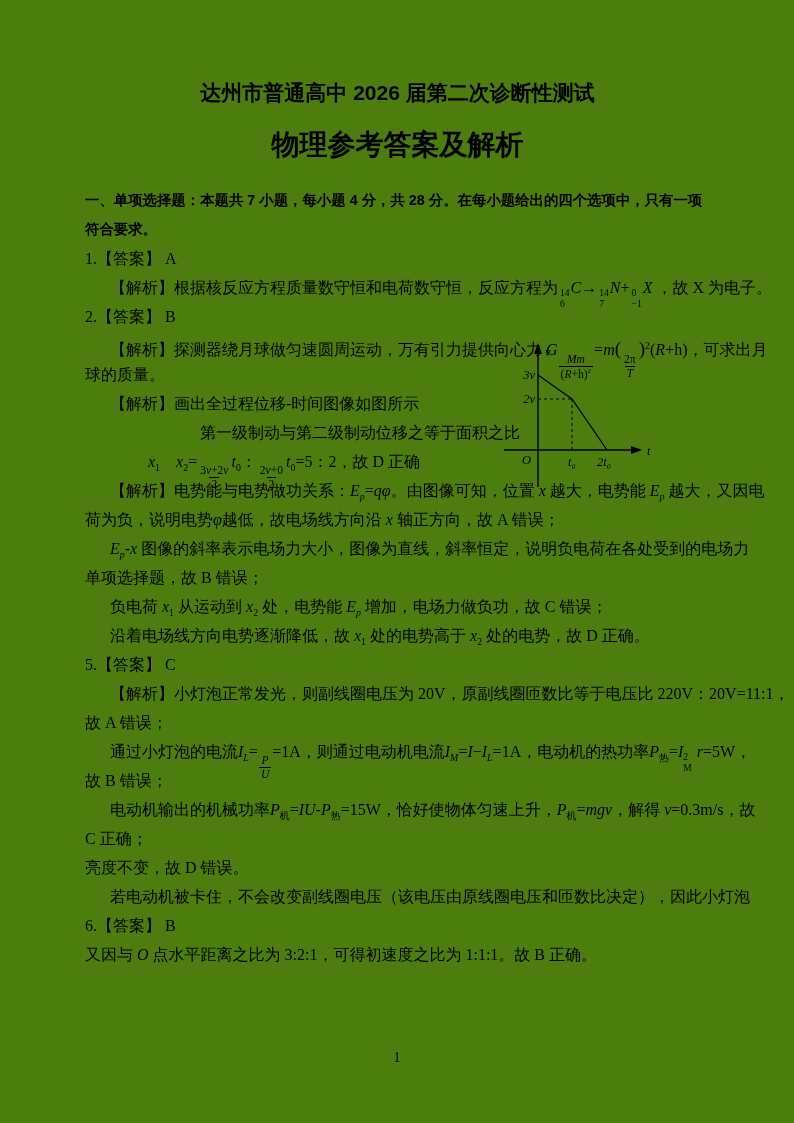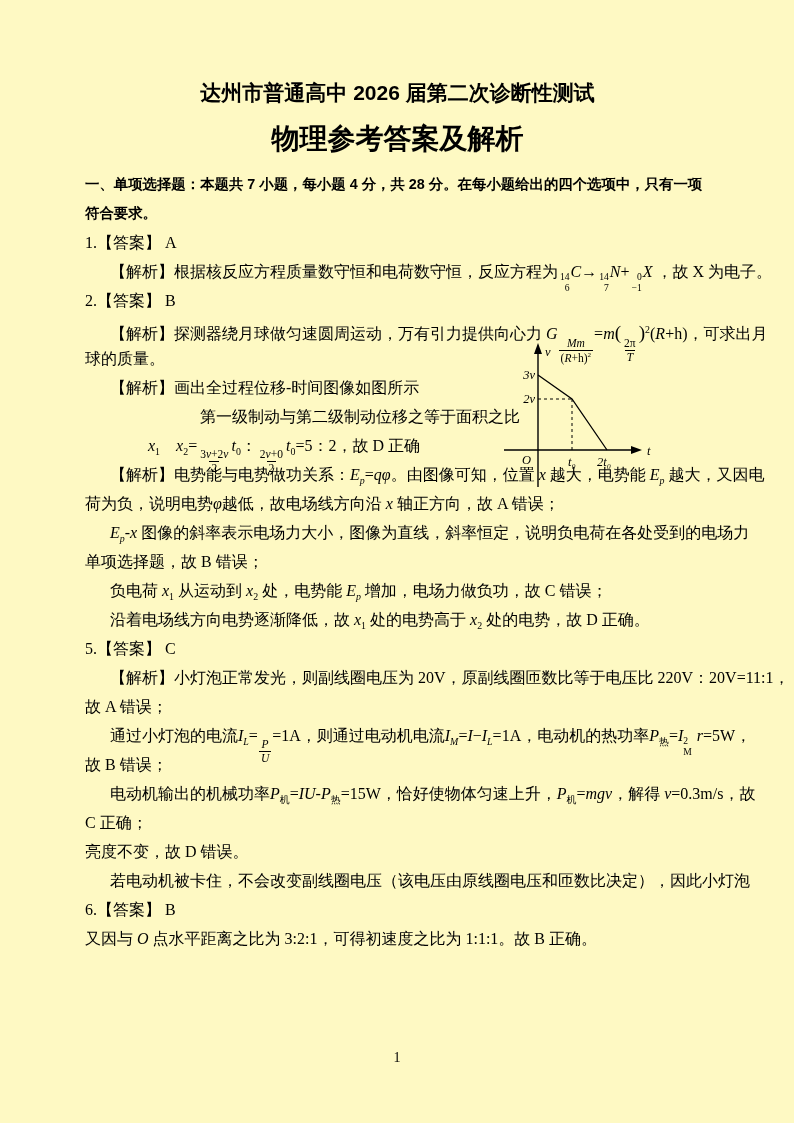--- a/index.html
+++ b/index.html
@@ -1,34 +1,34 @@
 <!DOCTYPE html>
 <html><head>
 <meta charset="utf-8">
 <style>
   html,body { margin:0; padding:0; background:#ffffff; }
   .page {
     position:relative;
     width:794px; height:1123px;
     margin:0 auto;
-    background:#fef9c3;
+    background:#4d7c0f;
     color:#000;
     font-family:"Liberation Serif","DejaVu Serif",serif;
     overflow:hidden;
   }
   .content { padding:78px 84px 0 85px; }
   .title {
     margin:0; text-align:center;
     font-family:"Liberation Sans","DejaVu Sans",sans-serif;
     font-weight:bold; font-size:21px; line-height:30px;
   }
   .subtitle {
-    margin:8px; text-align:center;
+    margin:16px; text-align:center;
     font-weight:bold; font-size:28px; line-height:46px;
-    font-family:Liberation Sans, sans-serif;
+    font-family:Liberation Mono, monospace;
   }
   .line {
     font-size:16px; line-height:29px; height:29px;
     white-space:nowrap;
   }
   .heading-line {
     font-weight:bold;
     font-family:"Liberation Sans","DejaVu Sans",sans-serif;
     font-size:14.4px;
   }
@@ -39,21 +39,21 @@
   .ans { margin-left:4px; }
   sub, sup { font-size:0.62em; }
   .frac {
     display:inline-flex; flex-direction:column; align-items:center;
     vertical-align:-0.65em; font-size:0.72em; line-height:1.12;
     margin:0 1px; text-align:center;
   }
   .frac .fd { border-top:1px solid #000; padding:0 2px; }
   .frac .fn { padding:0 2px; }
   .nuc {
-    display:inline-flex; flex-direction:column; align-items:flex-end;
+    display:inline-flex; flex-direction:column; align-items:flex-start;
     font-size:0.6em; line-height:1.1; vertical-align:-0.35em; margin:0 1px 0 2px;
   }
   .ss {
     display:inline-flex; flex-direction:column; align-items:flex-start;
     font-size:0.6em; line-height:1.1; vertical-align:-0.35em; margin-right:1px;
   }
   .bigp { font-size:1.2em; }
   .figure {
     position:absolute; left:497px; top:342px;
   }

